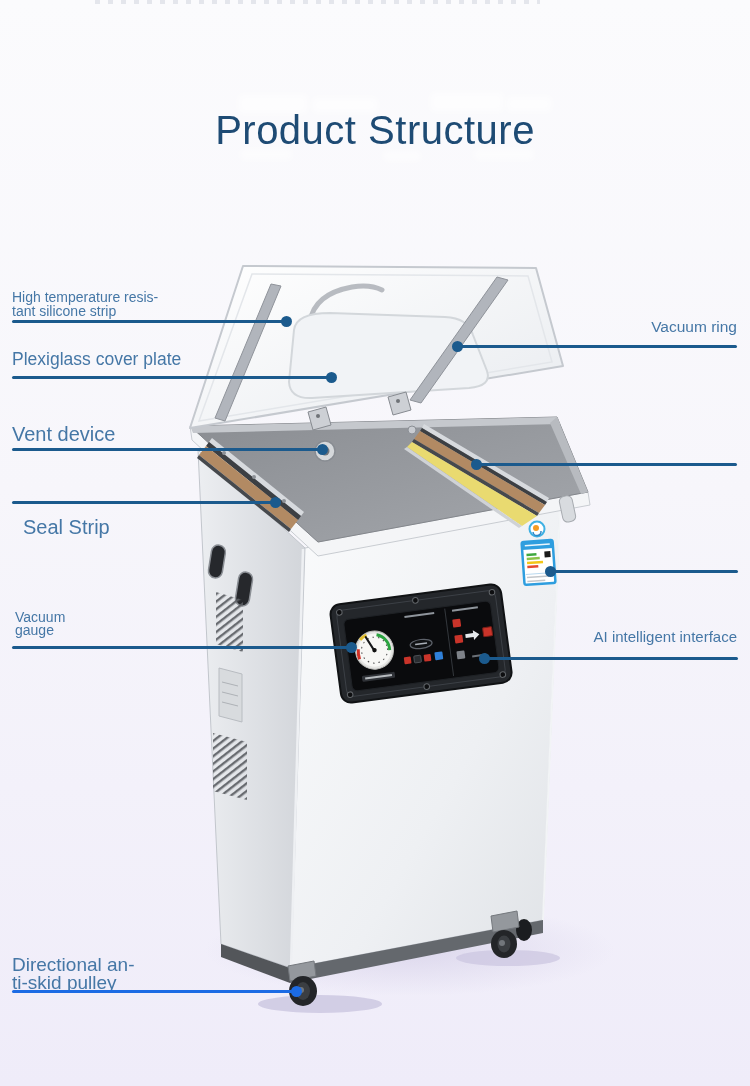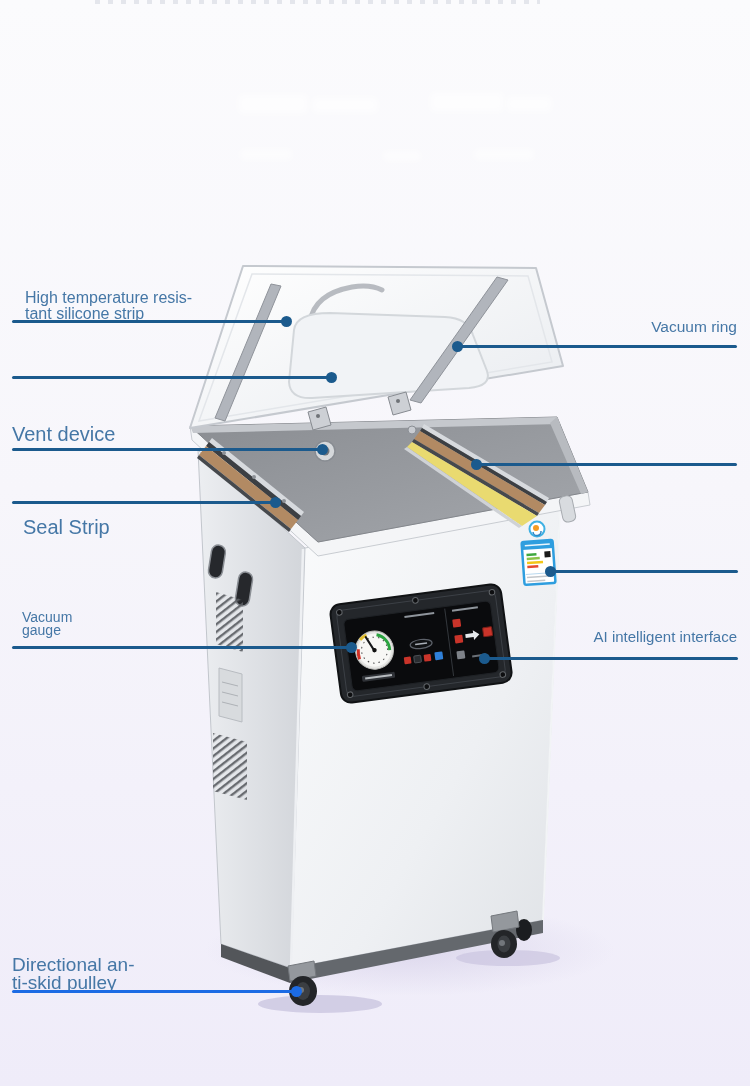--- a/index.html
+++ b/index.html
@@ -25,21 +25,21 @@
   .title{
     position:absolute;top:108px;left:0;width:100%;text-align:center;margin:0;
     font-size:40px;font-weight:400;letter-spacing:.5px;color:#1e4b74;z-index:6;
   }
 
   .machine{position:absolute;left:0;top:0;z-index:2;}
 
   .callout-label{
     position:absolute;color:#4577a6;white-space:pre-line;z-index:5;
   }
-  .sz-xs{font-size:16px;line-height:1.0;margin-left:13px;}
+  .sz-xs{font-size:14px;line-height:1.0;}
   .sz-sm{font-size:14px;line-height:.95;}
   .sz-md{font-size:15.5px;line-height:1.05;}
   .sz-lg{font-size:20px;line-height:1.05;}
   .ta-r{text-align:right;}
   .callout-line{
     position:absolute;height:3px;background:#1b5a8d;border-radius:2px;z-index:5;
   }
   .dot{
     position:absolute;top:-4px;width:11px;height:11px;border-radius:50%;background:#1b5a8d;
   }
@@ -49,21 +49,21 @@
 
   
   .cl0{left:12px;top:290px;width:180px;}
   .ln0{left:12px;top:320px;width:276px;}
   .cl1{left:12px;top:349px;width:260px;font-size:17.5px;}
   .ln1{left:12px;top:376px;width:321px;}
   .cl2{left:12px;top:424px;}
   .ln2{left:12px;top:448px;width:312px;}
   .cl3{left:23px;top:472px;margin-top:45px;}
   .ln3{left:12px;top:501px;width:265px;}
-  .cl4{left:22px;top:611px;}
+  .cl4{left:15px;top:611px;}
   .ln4{left:12px;top:646px;width:341px;}
   .cl5{left:12px;top:956px;font-size:19px;}
   .ln5{left:12px;top:990px;width:286px;}
   .cr0{right:13px;top:319px;width:200px;}
   .rn0{left:456px;right:13px;top:345px;}
   .cr1{right:13px;top:428px;width:260px;font-size:18.5px;}
   .rn1{left:475px;right:13px;top:463px;}
   .cr2{left:643px;top:535px;width:100px;font-size:13.5px;}
   .rn2{left:549px;right:12px;top:570px;}
   .cr3{right:13px;top:628px;width:220px;font-size:15px;}
@@ -76,20 +76,21 @@
 
   <div class="top-artifacts"></div>
   <div class="ghost g1"></div>
   <div class="ghost g2"></div>
   <div class="ghost g3"></div>
   <div class="ghost g4"></div>
   <div class="ghost g5"></div>
   <div class="ghost g6"></div>
   <div class="ghost g7"></div>
 
+  <h1 class="title">Product Structure</h1>
 
   <svg class="machine" width="750" height="1086" viewBox="0 0 750 1086">
     <defs>
       <linearGradient id="gLid" x1="0" y1="0" x2="1" y2="1">
         <stop offset="0" stop-color="#ffffff"></stop>
           <stop offset="1" stop-color="#e8ebef"></stop>
       </linearGradient>
       <linearGradient id="gDeck" x1="0" y1="0" x2="1" y2="1">
         <stop offset="0" stop-color="#8a8d92"></stop>
           <stop offset="1" stop-color="#a4a7ac"></stop>
@@ -269,20 +270,21 @@
       <circle cx="301" cy="990" r="3" fill="#72767b"></circle>
     </g>
   </svg>
 
   <div class="callout-label sz-xs cl0">High temperature resis-
 tant silicone strip</div>
   <div class="callout-line ln0">
     <span class="dot dot-r"></span>
     </div>
 
+  <div class="callout-label cl1">Plexiglass cover plate</div>
   <div class="callout-line ln1">
     <span class="dot dot-r"></span>
     </div>
 
   <div class="callout-label sz-lg cl2">Vent device</div>
   <div class="callout-line ln2">
     <span class="dot dot-r"></span>
     </div>
 
   <div class="callout-label sz-lg cl3">Seal Strip</div>

